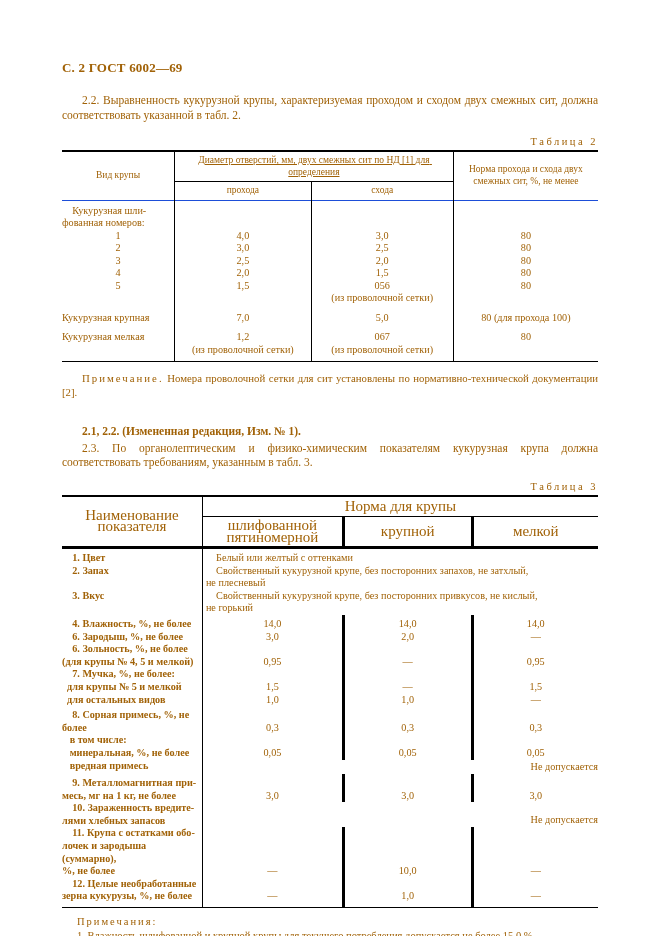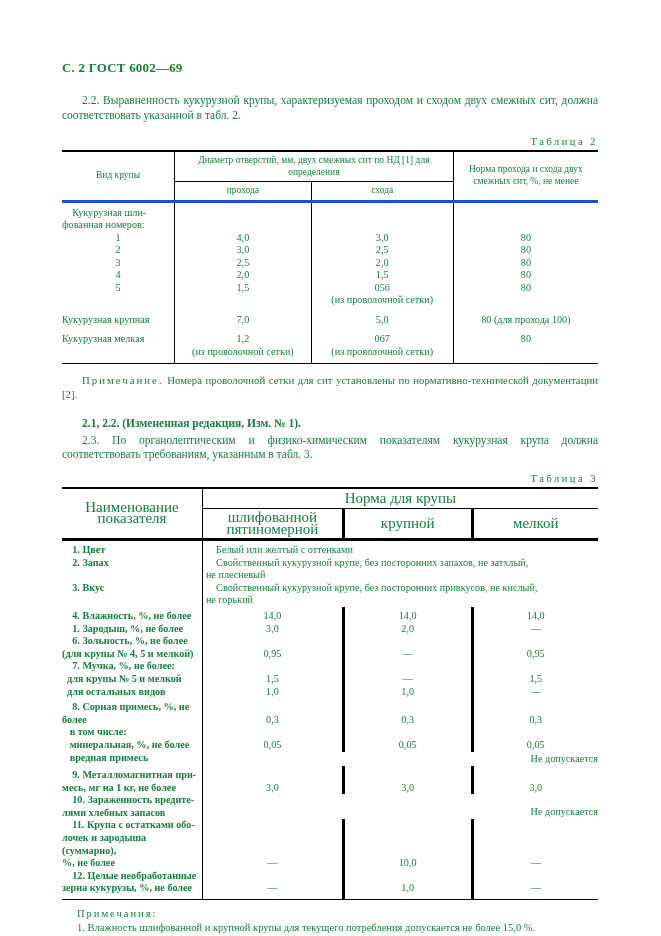--- a/index.html
+++ b/index.html
@@ -1,37 +1,37 @@
 <!DOCTYPE html>
 <html><head>
 <meta charset="utf-8">
 <style>
   * { box-sizing: border-box; margin: 0; padding: 0; }
   html, body { background: #e8e8e8; }
   .page {
     position: relative;
     width: 661px; height: 936px;
     background: #ffffff;
-    color: #15803d;
+    color: #a16207;
     font-family: "Liberation Serif", "DejaVu Serif", serif;
     padding: 60px 63px 0 62px;
     overflow: hidden;
   }
   .doc-header { font-size: 13px; font-weight: bold; margin-bottom: 17px; letter-spacing: .2px; }
   .para { font-size: 11.5px; line-height: 14.5px; text-align: justify; text-indent: 20px; }
   .para-22 { margin-bottom: 14px; }
   .tbl-caption { font-size: 10.5px; letter-spacing: 2.5px; text-align: right; margin-bottom: 3px; }
   table { border-collapse: collapse; width: 100%; table-layout: fixed; }
   th, td { white-space: pre-wrap; font-weight: normal; }
 
   
   .t2 { border-top: 2px solid #000; border-bottom: 1px solid #000; margin-bottom: 9px; }
   .t2 thead th { font-size: 9.5px; line-height: 11.5px; text-align: center; vertical-align: middle; padding: 3px 6px; }
-  .t2 thead .span-head { border-bottom: 1px solid #000; }
-  .t2 tbody { border-top: 3px solid #1d4ed8; }
+  .t2 thead .span-head { border-bottom: 1px solid #000; text-decoration: underline; }
+  .t2 tbody { border-top: 1px solid #1d4ed8; }
   .t2 td { font-size: 10.2px; line-height: 12.5px; text-align: center; vertical-align: top; padding: 0 3px; }
   .t2 td.lbl { text-align: left; padding-left: 0; }
   .t2 .br1 { border-right: 1px solid #000; }
   .t2 tr.first td { padding-top: 4px; }
   .t2 tr.gap td { padding-top: 7px; }
   .t2 tr.last td { padding-bottom: 5px; }
 
   
   .t3 { border-top: 2px solid #000; border-bottom: 1px solid #000; margin-bottom: 7px; }
   .t3 thead th { font-size: 15px; line-height: 11.5px; text-align: center; vertical-align: middle; padding: 3px 6px; }
@@ -41,21 +41,21 @@
   .t3 td.lbl { text-align: left; padding-left: 0; font-weight: bold; }
   .t3 td.span-left { text-align: left; }
   .t3 td.span-center { text-align: right; padding: 1px 0; }
   .t3 .br1 { border-right: 1px solid #000; }
   .t3 .br3 { border-right: 3px solid #000; }
   .t3 tr.vb td { vertical-align: bottom; }
   .t3 tr.first td { padding-top: 3px; }
   .t3 tr.pgap td { padding-top: 3px; }
   .t3 tr.last td { padding-bottom: 4px; }
 
-  .note { font-size: 10.8px; line-height: 14px; text-align: justify; text-indent: 20px; margin-bottom: 15px; }
+  .note { font-size: 10.8px; line-height: 14px; text-align: justify; text-indent: 20px; margin-bottom: 25px; }
   .spaced { letter-spacing: 2px; }
   .amendment { font-size: 11.5px; line-height: 14.5px; font-weight: bold; text-indent: 20px; margin-bottom: 2px; }
   .para-23 { margin-bottom: 11px; }
   .footnotes { font-size: 10.5px; line-height: 13.5px; padding-left: 15px; margin-top: 2px; }
   .footnotes .fn-label { letter-spacing: 2px; }
 </style>
 </head>
 <body>
 
 <div class="page">
@@ -182,21 +182,21 @@
         <td colspan="3" class="span-left">    Свойственный кукурузной крупе, без посторонних привкусов, не кислый,
 не горький</td>
       </tr>
       <tr class="pgap">
         <td class="lbl br1">    4. Влажность, %, не более</td>
         <td class="br3">14,0</td>
         <td class="br3">14,0</td>
         <td>14,0</td>
       </tr>
       <tr>
-        <td class="lbl br1">    1. Зародыш, %, не более</td>
+        <td class="lbl br1">    6. Зародыш, %, не более</td>
         <td class="br3">3,0</td>
         <td class="br3">2,0</td>
         <td>—</td>
       </tr>
       <tr class="vb">
         <td class="lbl br1">    6. Зольность, %, не более
 (для крупы № 4, 5 и мелкой)</td>
         <td class="br3">0,95</td>
         <td class="br3">—</td>
         <td>0,95</td>

